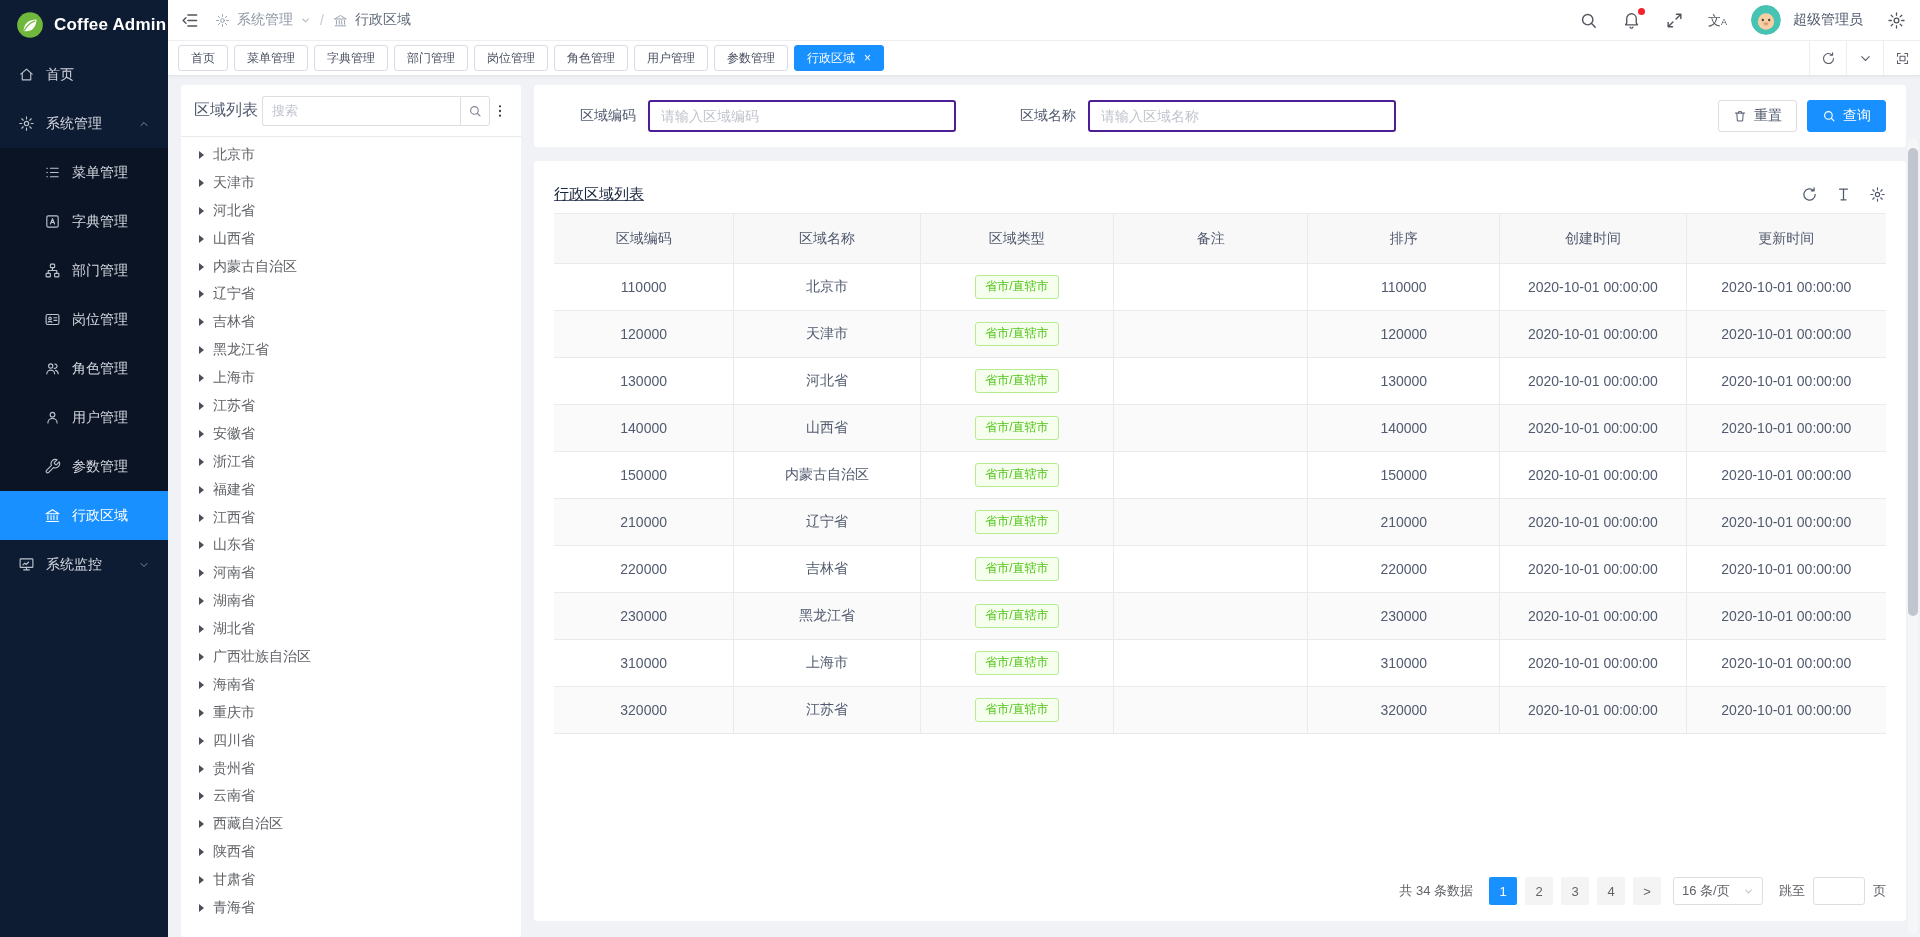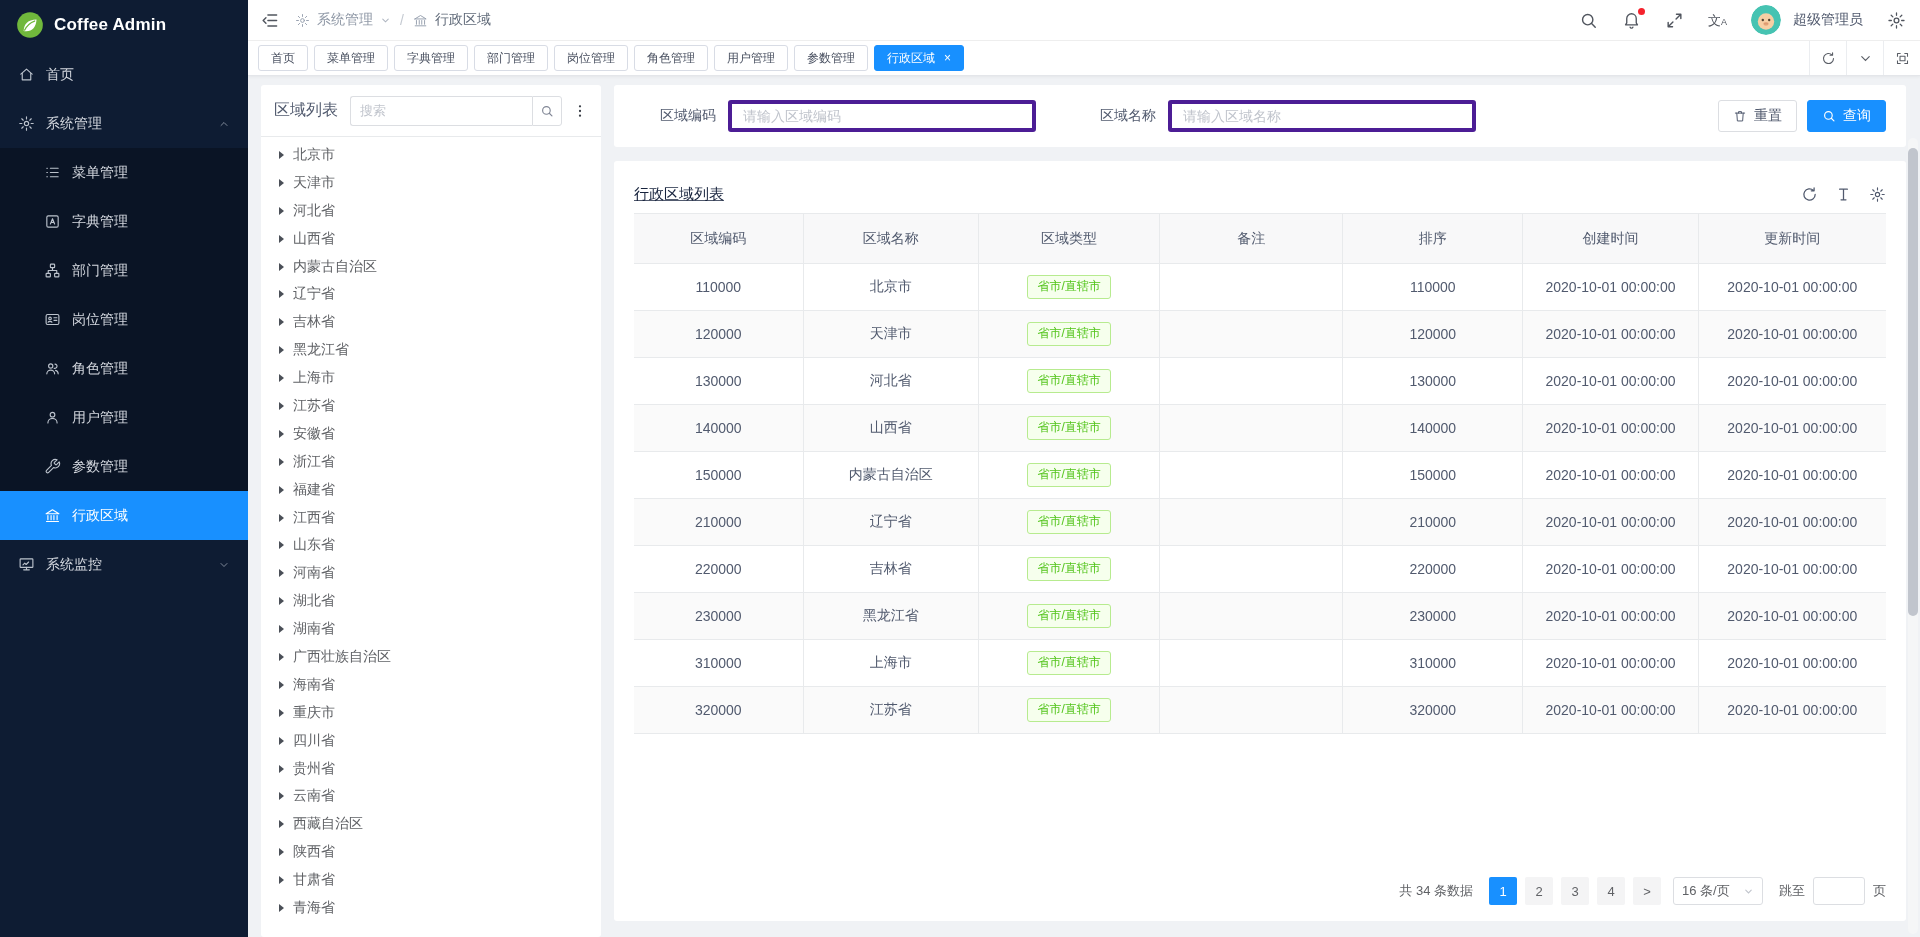--- a/index.html
+++ b/index.html
@@ -1,21 +1,21 @@
 <!DOCTYPE html>
 <html><head>
 <meta charset="utf-8">
 <style>
   * { box-sizing: border-box; margin: 0; padding: 0; }
   html,body { width:1920px; height:937px; overflow:hidden; }
   body { font-family:"Liberation Sans", sans-serif; background:#f0f2f5; color:#515a6e; }
   .app { display:flex; width:100%; height:100%; }
 
   
-  .sidebar { width:248px; flex-shrink:0; background:#0e1c33; display:flex; flex-direction:column; overflow:hidden; }
+  .sidebar { width:168px; flex-shrink:0; background:#0e1c33; display:flex; flex-direction:column; overflow:hidden; }
   .logo { height:50px; display:flex; align-items:center; gap:10px; padding-left:16px; flex-shrink:0; }
   .logo svg { width:28px; height:28px; }
   .logo-text { color:#fff; font-size:17px; font-weight:bold; letter-spacing:.2px; }
   .menu { flex:1; }
   .menu-item { height:49px; display:flex; align-items:center; gap:11px; padding:0 18px; font-size:14px; color:#d4d8df; cursor:pointer; }
   .menu-item .mi { width:17px; height:17px; color:#bcc3cd; flex-shrink:0; display:flex; }
   .menu-item .mi svg { width:17px; height:17px; }
   .menu-item.sub { padding-left:44px; background:#0a1425; }
   .menu-item.active { background:#1890ff; color:#fff; }
   .menu-item.active .mi { color:#fff; }
@@ -50,41 +50,41 @@
   .tab.active { background:#1890ff; border-color:#1890ff; color:#fff; }
   .tab .tclose { margin-left:9px; font-size:12px; line-height:1; }
   .tab-ctrls { margin-left:auto; display:flex; height:100%; }
   .tab-ctrl { width:37px; height:100%; display:flex; align-items:center; justify-content:center; border-left:1px solid #ebedf0; color:#5a5e66; cursor:pointer; }
   .tab-ctrl svg { width:15px; height:15px; }
 
   
   .content { flex:1; display:flex; gap:13px; padding:9px 14px 0 13px; overflow:hidden; }
 
   .tree-card { width:340px; flex-shrink:0; background:#fff; border-radius:3px; overflow:hidden; display:flex; flex-direction:column; }
-  .tree-head { height:52px; flex-shrink:0; display:flex; align-items:center; gap:10px; padding:0 13px; border-bottom:1px solid #e8eaec; }
+  .tree-head { height:52px; flex-shrink:0; display:flex; align-items:center; gap:2px; padding:0 13px; border-bottom:1px solid #e8eaec; }
   .tree-title { font-size:16px; color:#515a6e; white-space:nowrap; margin-right:2px; }
   .tree-search { flex:1; display:flex; min-width:0; }
   .tree-inp { flex:1; min-width:0; height:30px; border:1px solid #dcdee2; border-right:none; border-radius:3px 0 0 3px; padding:0 9px; font-size:13px; color:#515a6e; outline:none; font-family:inherit; }
   .tree-inp::placeholder { color:#c0c4cc; }
   .tree-search-btn { width:30px; height:30px; flex-shrink:0; border:1px solid #dcdee2; border-radius:0 3px 3px 0; background:#fff; display:flex; align-items:center; justify-content:center; color:#808695; cursor:pointer; }
   .tree-search-btn svg { width:14px; height:14px; }
   .kebab { width:16px; height:18px; color:#3a3f47; display:flex; cursor:pointer; flex-shrink:0; }
   .kebab svg { width:16px; height:18px; }
   .tree-list { flex:1; overflow:hidden; padding-top:4px; }
   .tree-item { height:27.9px; display:flex; align-items:center; padding-left:18px; font-size:14px; color:#606266; cursor:pointer; }
   .caret { width:0; height:0; border-left:5px solid #4a4f57; border-top:4px solid transparent; border-bottom:4px solid transparent; margin-right:9px; flex-shrink:0; }
 
   .right-col { flex:1; display:flex; flex-direction:column; min-width:0; }
 
   .filter-card { height:62px; flex-shrink:0; background:#fff; border-radius:3px; display:flex; align-items:center; padding:0 20px; }
   .f-group { display:flex; align-items:center; }
   .f-group.g1 { margin-left:26px; }
   .f-group.g2 { margin-left:64px; }
   .f-label { font-size:14px; color:#515a6e; margin-right:12px; white-space:nowrap; }
-  .f-inp { width:308px; height:32px; border:4px solid #4c1d95; border-radius:3px; padding:8px 11px; font-size:14px; color:#515a6e; outline:none; font-family:inherit; }
+  .f-inp { width:308px; height:32px; border:2px solid #4c1d95; border-radius:3px; padding:8px 11px; font-size:14px; color:#515a6e; outline:none; font-family:inherit; }
   .f-inp::placeholder { color:#c0c4cc; }
   .f-actions { margin-left:auto; display:flex; gap:10px; }
   .btn { height:32px; display:inline-flex; align-items:center; gap:7px; padding:0 14px; border-radius:3px; font-size:14px; cursor:pointer; font-family:inherit; }
   .btn svg { width:14px; height:14px; }
   .btn-plain { background:#fff; border:1px solid #dcdee2; color:#515a6e; }
   .btn-primary { background:#1890ff; border:1px solid #1890ff; color:#fff; }
 
   .table-card { margin-top:14px; margin-bottom:16px; flex:1; min-height:0; background:#fff; border-radius:3px; padding:14px 20px 0; display:flex; flex-direction:column; overflow:hidden; }
   .card-head { height:38px; flex-shrink:0; display:flex; align-items:center;text-decoration:underline; }
   .card-title { font-size:15px; color:#17233d; }
@@ -446,25 +446,25 @@
             <div class="tree-item">
               <span class="caret"></span>
               <span>山东省</span>
             </div>
             <div class="tree-item">
               <span class="caret"></span>
               <span>河南省</span>
             </div>
             <div class="tree-item">
               <span class="caret"></span>
+              <span>湖南省</span>
+            </div>
+            <div class="tree-item">
+              <span class="caret"></span>
               <span>湖北省</span>
-            </div>
-            <div class="tree-item">
-              <span class="caret"></span>
-              <span>湖南省</span>
             </div>
             <div class="tree-item">
               <span class="caret"></span>
               <span>广西壮族自治区</span>
             </div>
             <div class="tree-item">
               <span class="caret"></span>
               <span>海南省</span>
             </div>
             <div class="tree-item">

